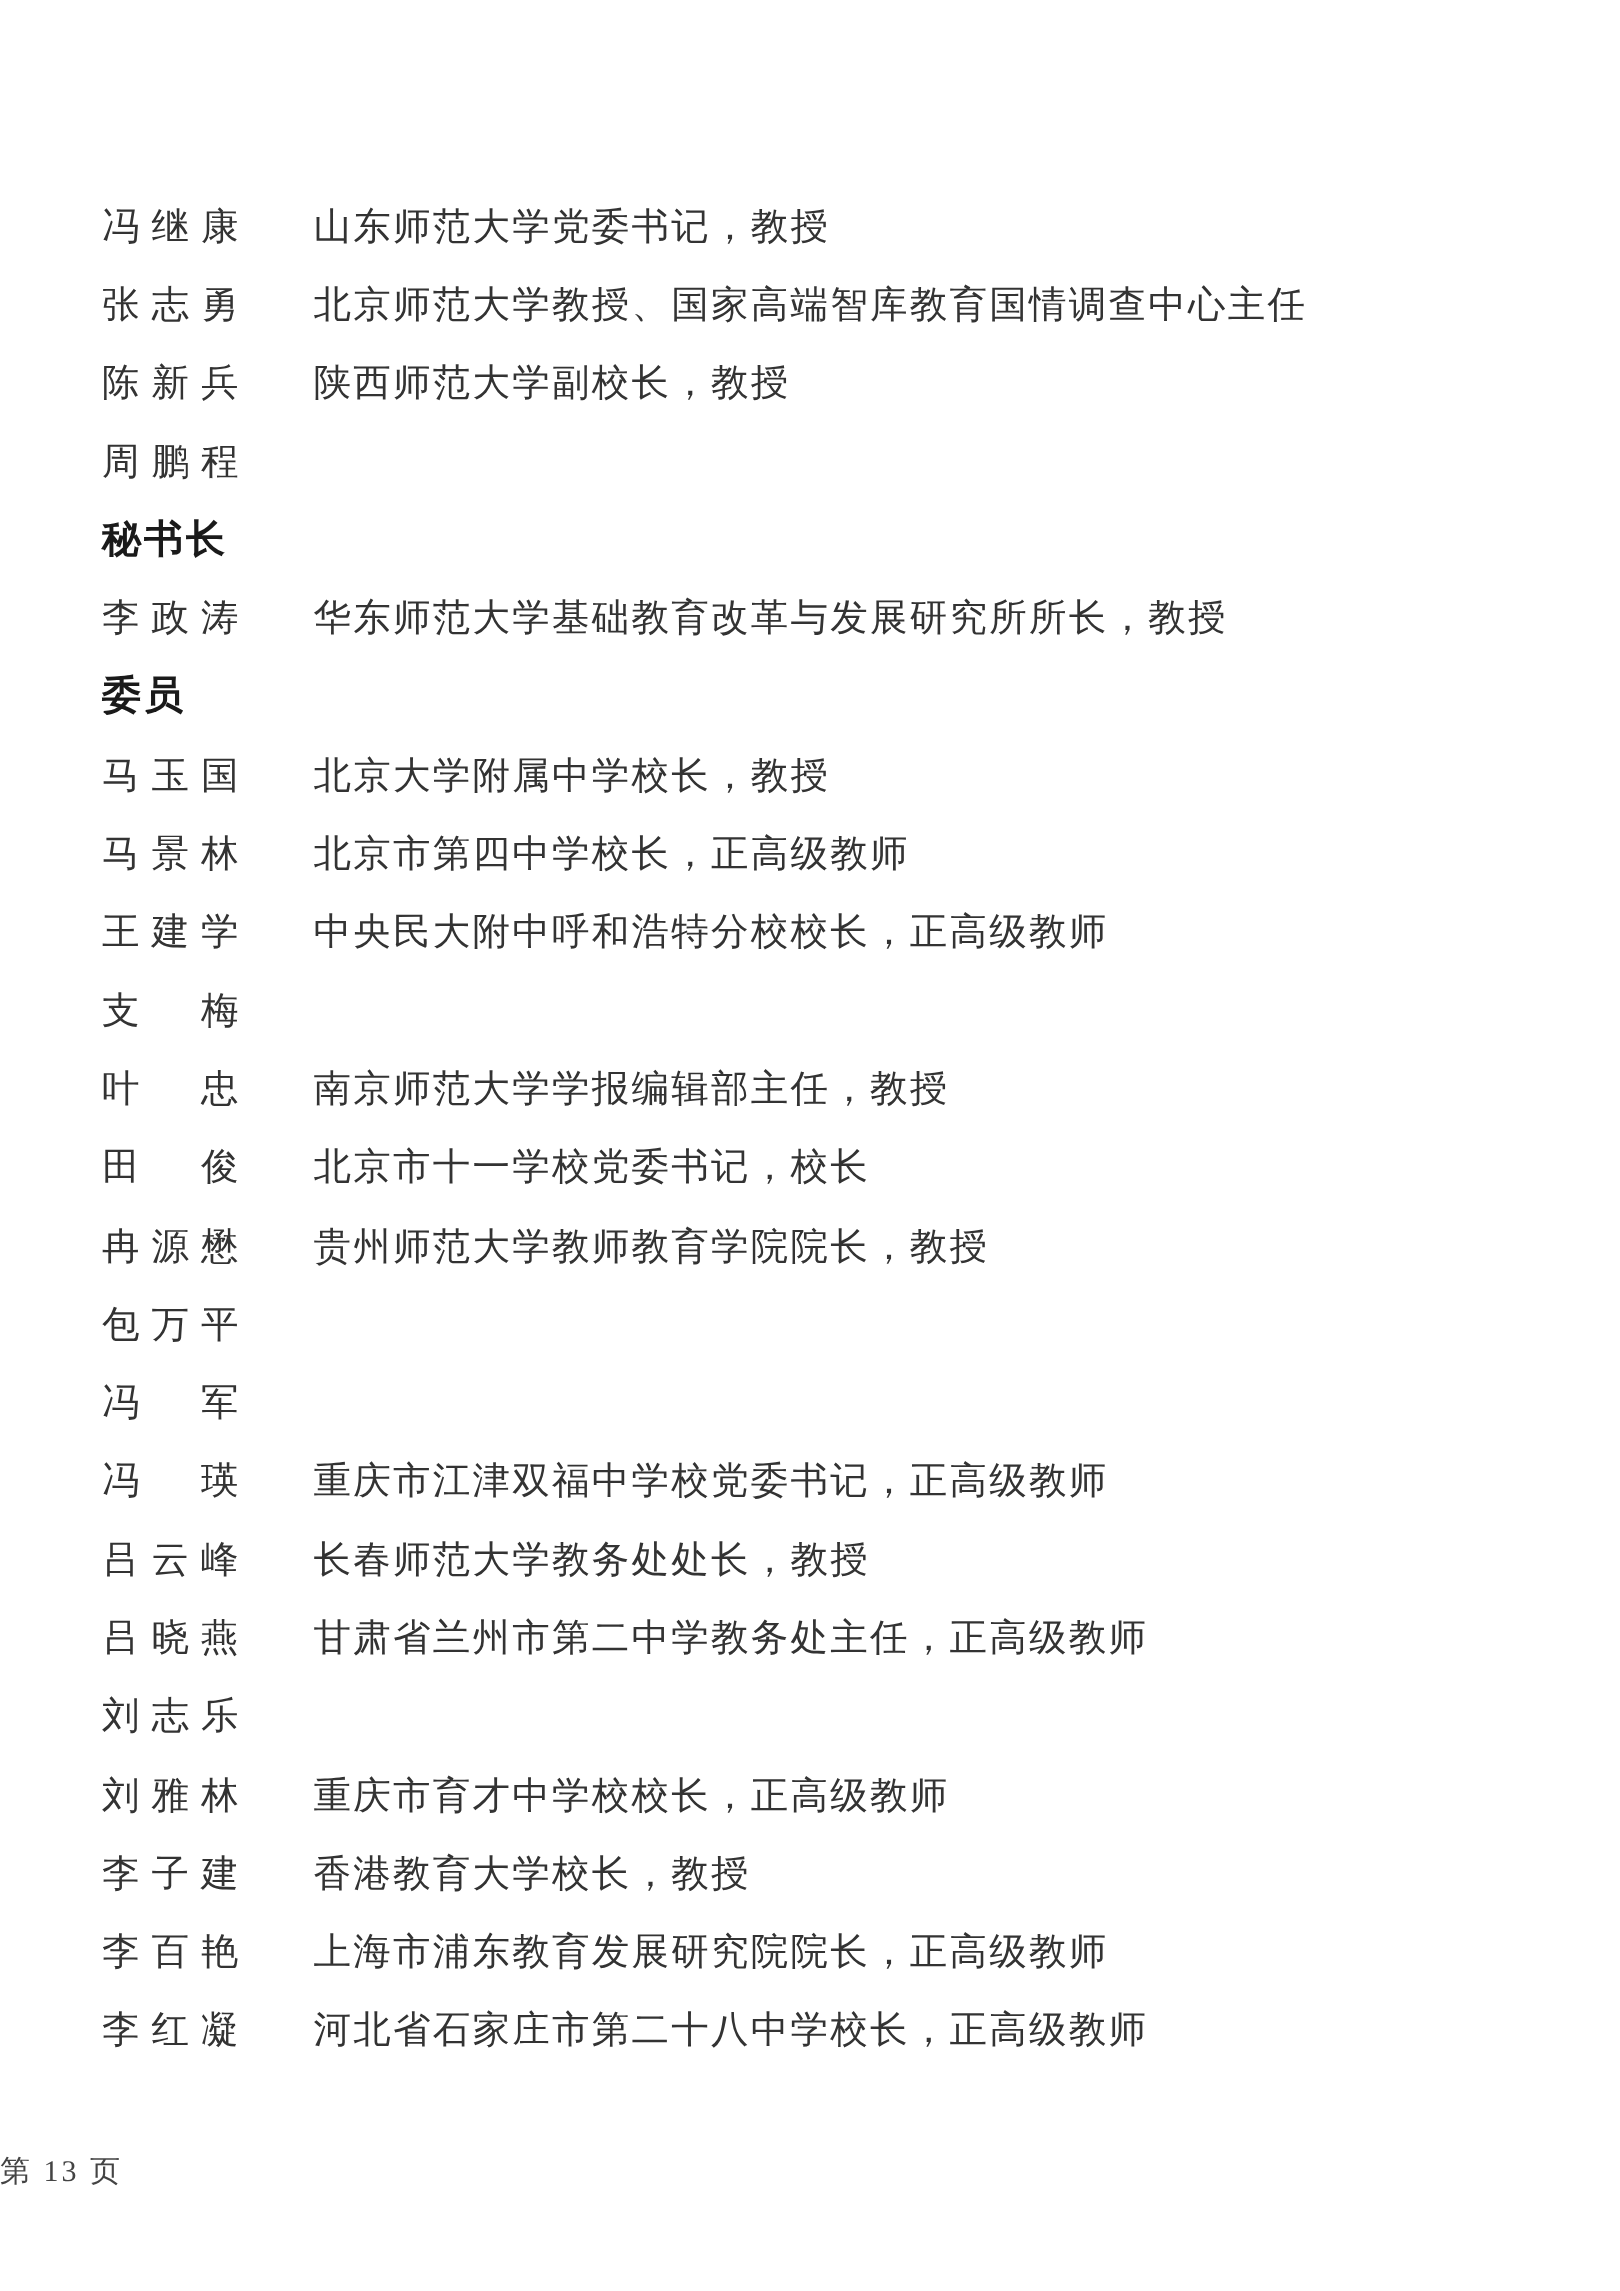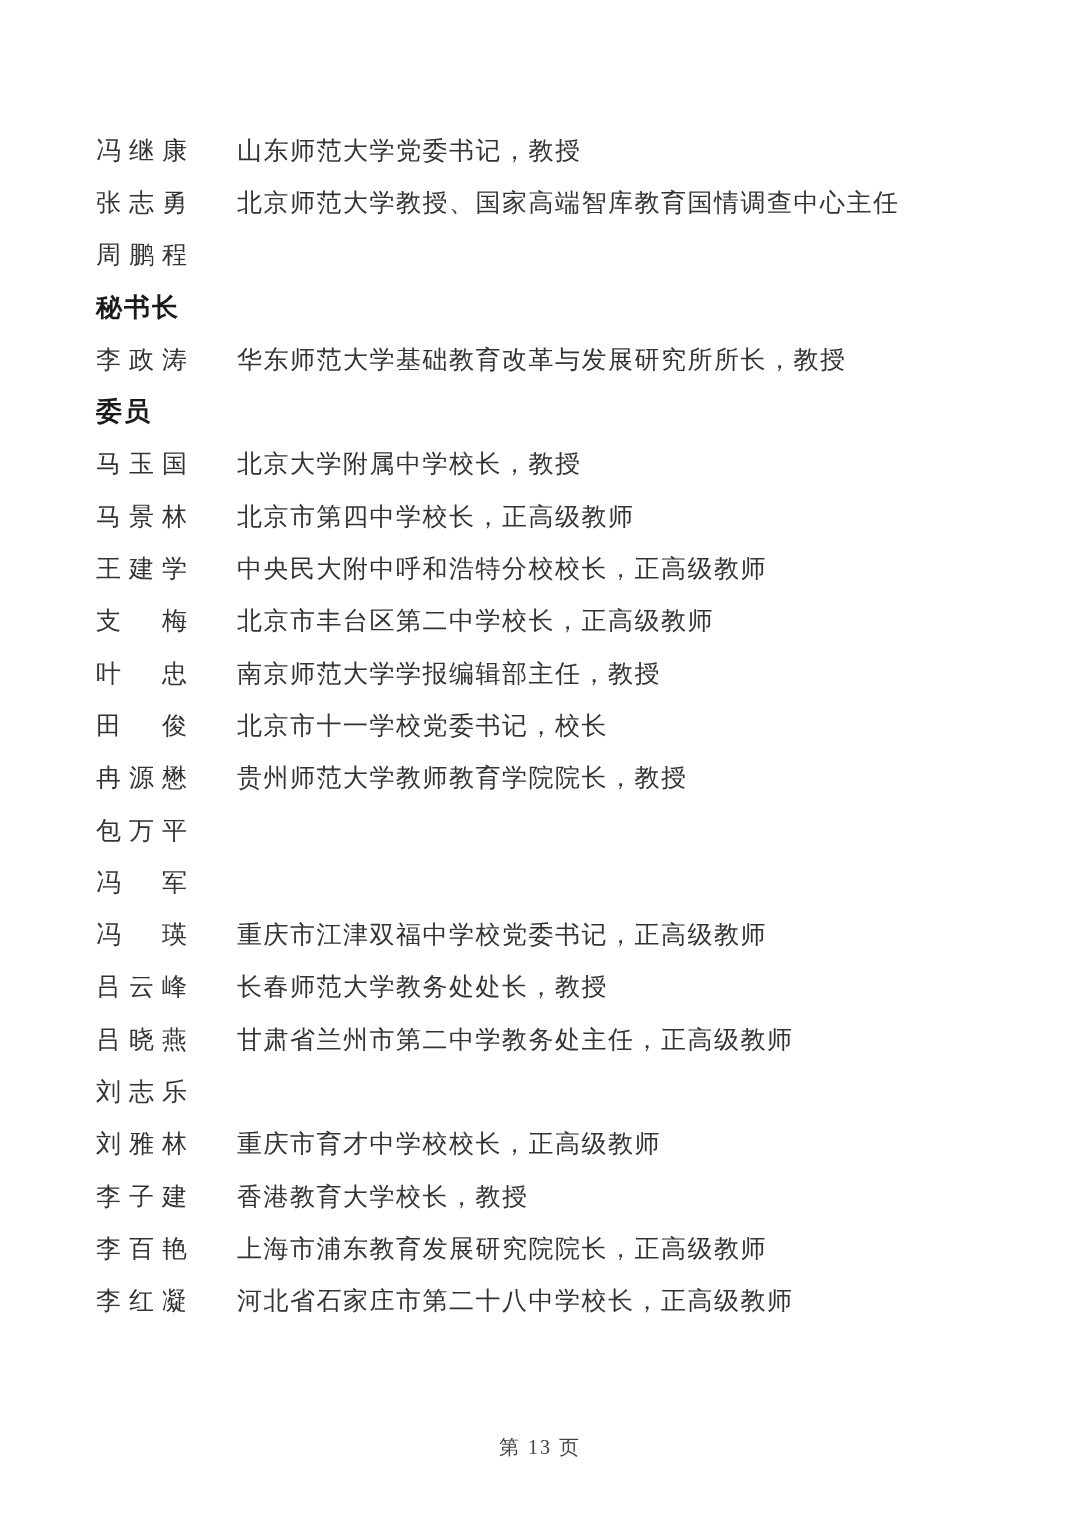--- a/index.html
+++ b/index.html
@@ -18,21 +18,21 @@
   .page {
     position: absolute;
     inset: 0;
     background: #ffffff;
   }
   .member-list {
     position: absolute;
     top: 124px;
     left: 0;
     width: 1080px;
-    padding-left: 96px;
+    padding-left: 68px;
     box-sizing: border-box;
   }
   .row {
     height: 52.3px;
     display: flex;
     align-items: center;
     white-space: nowrap;
   }
   .name {
     flex: 0 0 99px;
@@ -54,38 +54,41 @@
     font-weight: 700;
     font-size: 26px;
     letter-spacing: 2px;
     color: #1a1a1a;
   }
   .footer {
     position: absolute;
     top: 1434px;
     left: 0;
     width: 1080px;
-    text-align: center;
     font-size: 20px;
     letter-spacing: 2px;
     color: #444444;
   }
 </style>
 </head>
 <body>
 
 <div class="page">
   <div class="member-list" id="member-list">
       <div class="row">
         <span class="name">冯继康</span>
         <span class="title">山东师范大学党委书记，教授</span>
       </div>
       <div class="row">
         <span class="name">张志勇</span>
         <span class="title">北京师范大学教授、国家高端智库教育国情调查中心主任</span>
+      </div>
+      <div class="row">
+        <span class="name">陈新兵</span>
+        <span class="title">陕西师范大学副校长，教授</span>
       </div>
       <div class="row">
         <span class="name">周鹏程</span>
       </div>
       <div class="row heading-row">
         <span class="heading">秘书长</span>
       </div>
       <div class="row">
         <span class="name">李政涛</span>
         <span class="title">华东师范大学基础教育改革与发展研究所所长，教授</span>
@@ -100,21 +103,20 @@
       <div class="row">
         <span class="name">马景林</span>
         <span class="title">北京市第四中学校长，正高级教师</span>
       </div>
       <div class="row">
         <span class="name">王建学</span>
         <span class="title">中央民大附中呼和浩特分校校长，正高级教师</span>
       </div>
       <div class="row">
         <span class="name">支　梅</span>
-        <span class="title">北京市丰台区第二中学校长，正高级教师</span>
       </div>
       <div class="row">
         <span class="name">叶　忠</span>
         <span class="title">南京师范大学学报编辑部主任，教授</span>
       </div>
       <div class="row">
         <span class="name">田　俊</span>
         <span class="title">北京市十一学校党委书记，校长</span>
       </div>
       <div class="row">

